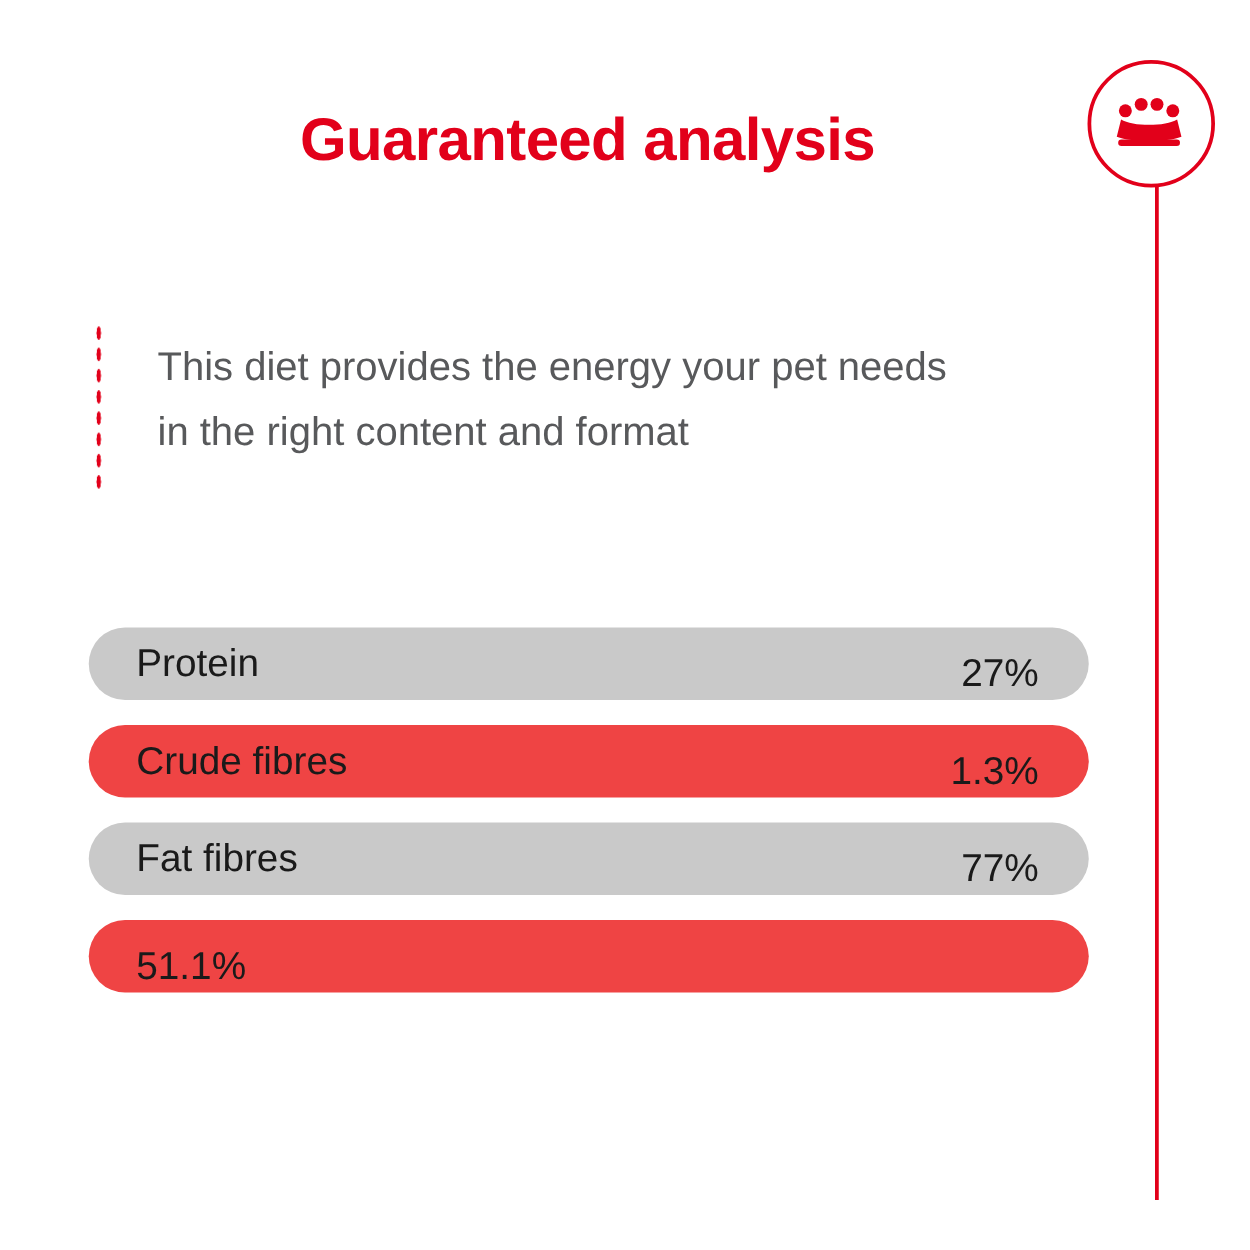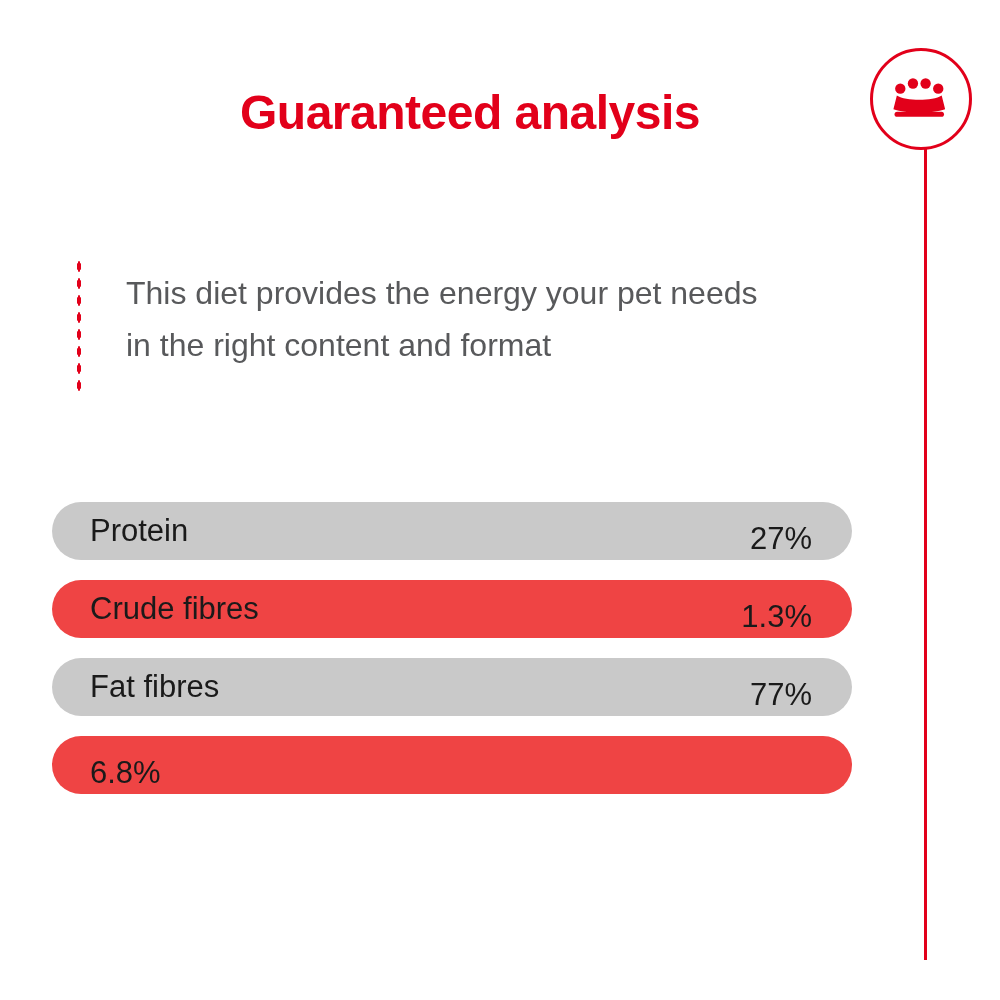--- a/index.html
+++ b/index.html
@@ -91,21 +91,21 @@
     color: #58595b;
     font-size: 32px;
     line-height: 1.62;
     font-weight: 400;
   }
 
   
   .rows {
     position: absolute;
     top: 502px;
-    left: 52px;
+    left: 71px;
     width: 800px;
   }
   .row {
     height: 58px;
     border-radius: 29px;
     display: flex;
     align-items: center;
     justify-content: space-between;
     padding: 0 40px 0 38px;
     box-sizing: border-box;
@@ -159,18 +159,18 @@
       <span class="row-label">Crude fibres</span>
       <span class="row-value">1.3%</span>
     </div>
 
     <div class="row shade-dark">
       <span class="row-label">Fat fibres</span>
       <span class="row-value">77%</span>
     </div>
 
     <div class="row shade-light">
-      <span class="row-value">6.8%</span>
+      <span class="row-value">51.1%</span>
     </div>
 
   </div>
 
 </div>
 
 </body></html>

